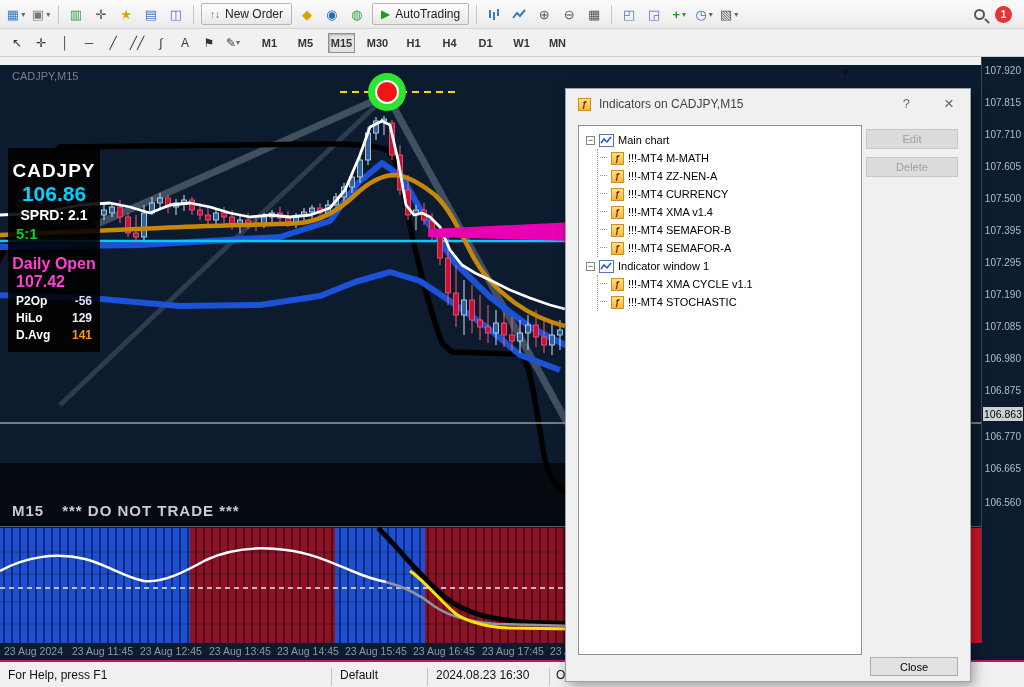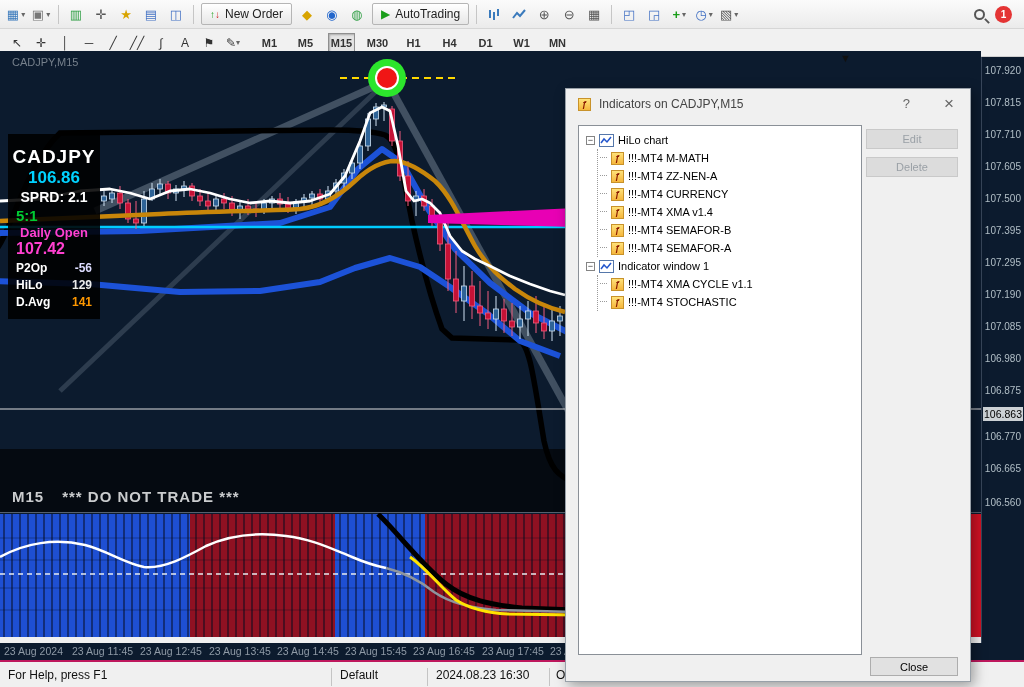--- a/index.html
+++ b/index.html
@@ -27,36 +27,36 @@
   .badge { width:17px; height:17px; border-radius:50%; background:#e43434; color:#fff; font-size:10px;
            font-weight:bold; display:flex; align-items:center; justify-content:center; }
   .tool { width:22px; height:22px; display:flex; align-items:center; justify-content:center;
           font-size:12px; color:#333; }
   .tf-group { display:flex; gap:9px; margin-left:10px; }
   .tf { min-width:27px; height:20px; border:1px solid transparent; background:transparent;
         font-size:11px; font-weight:bold; color:#333; font-family:"Liberation Sans",sans-serif; }
   .tf.active { background:#e4e4e4; border:1px solid #8f8f8f; box-shadow:inset 1px 1px 2px rgba(0,0,0,.25); }
 
   
-  .chart-wrap { left:0; top:51px; width:981px; height:586px; background:#0c1b2e;text-align:right; }
+  .chart-wrap { left:0; top:65px; width:981px; height:586px; background:#0c1b2e;text-align:right; }
   .symbol-label { left:12px; top:5px; font-size:11px; color:#76808c; }
   .marker-triangle { left:840px; top:1px; font-size:11px; color:#101010; }
   .warning { left:12px; top:437px; display:flex; gap:18px; font-weight:bold; font-size:15px;
              color:#caccce; letter-spacing:1px; z-index:3; }
 
   .wait-panel { left:8px; top:83px; width:92px; background:rgba(0,0,0,.88); padding:6px 0 8px;
                 display:flex; flex-direction:column; align-items:center; z-index:3; }
   .wait-circle { width:80px; height:80px; border-radius:50%; border:5px solid #ff35a8; background:#939393;
                  display:flex; align-items:center; justify-content:center; font-weight:bold; font-size:19px;
                  color:#14142e; letter-spacing:1px; }
   .ip-symbol { font-size:19px; font-weight:bold; color:#fff; margin-top:6px; letter-spacing:1px; }
-  .ip-price  { font-size:17px; font-weight:bold; color:#00d2ff; }
+  .ip-price  { font-size:21px; font-weight:bold; color:#00d2ff; }
   .ip-spread { font-size:14px; font-weight:bold; color:#fff; margin-top:1px; }
   .ip-ratio  { font-size:15px; font-weight:bold; color:#00cc33; align-self:flex-start; margin:2px 0 0 8px; }
-  .ip-do-label { font-size:13px; font-weight:bold; color:#ff40d0; margin-top:1px; }
+  .ip-do-label { font-size:16px; font-weight:bold; color:#ff40d0; margin-top:13px; }
   .ip-do-value { font-size:16px; font-weight:bold; color:#ff40d0; align-self:flex-start; margin-left:8px; }
   .ip-rows { width:100%; padding:2px 8px 0; }
   .ip-row { display:flex; justify-content:space-between; font-size:12px; font-weight:bold;
             color:#fff; line-height:17px; }
   .ip-row .val { color:var(--vc,#ececec); }
 
   
   .price-scale { left:981px; top:57px; width:43px; height:586px; background:#0c1b2e;
                  border-left:1px solid #38465a; }
   .tick { position:absolute; right:3px; font-size:10px; color:#b2bfc7; }
@@ -562,21 +562,21 @@
 
     <div class="tree">
       <div class="tree-group">
         <div class="tree-node">
           <span class="expander">−</span>
           <span class="node-icon chart-ic">
             <svg width="13" height="11">
                 <polyline points="1,8 4,4 7,7 11,2" stroke="#2255cc" stroke-width="1.5" fill="none"></polyline>
               </svg>
           </span>
-          <span>HiLo chart</span>
+          <span>Main chart</span>
         </div>
         <div class="tree-children">
 
         <div class="tree-item">
               <span class="node-icon fx-ic">ƒ</span>
               <span>!!!-MT4 M-MATH</span>
             </div>
             <div class="tree-item">
               <span class="node-icon fx-ic">ƒ</span>
               <span>!!!-MT4 ZZ-NEN-A</span>

